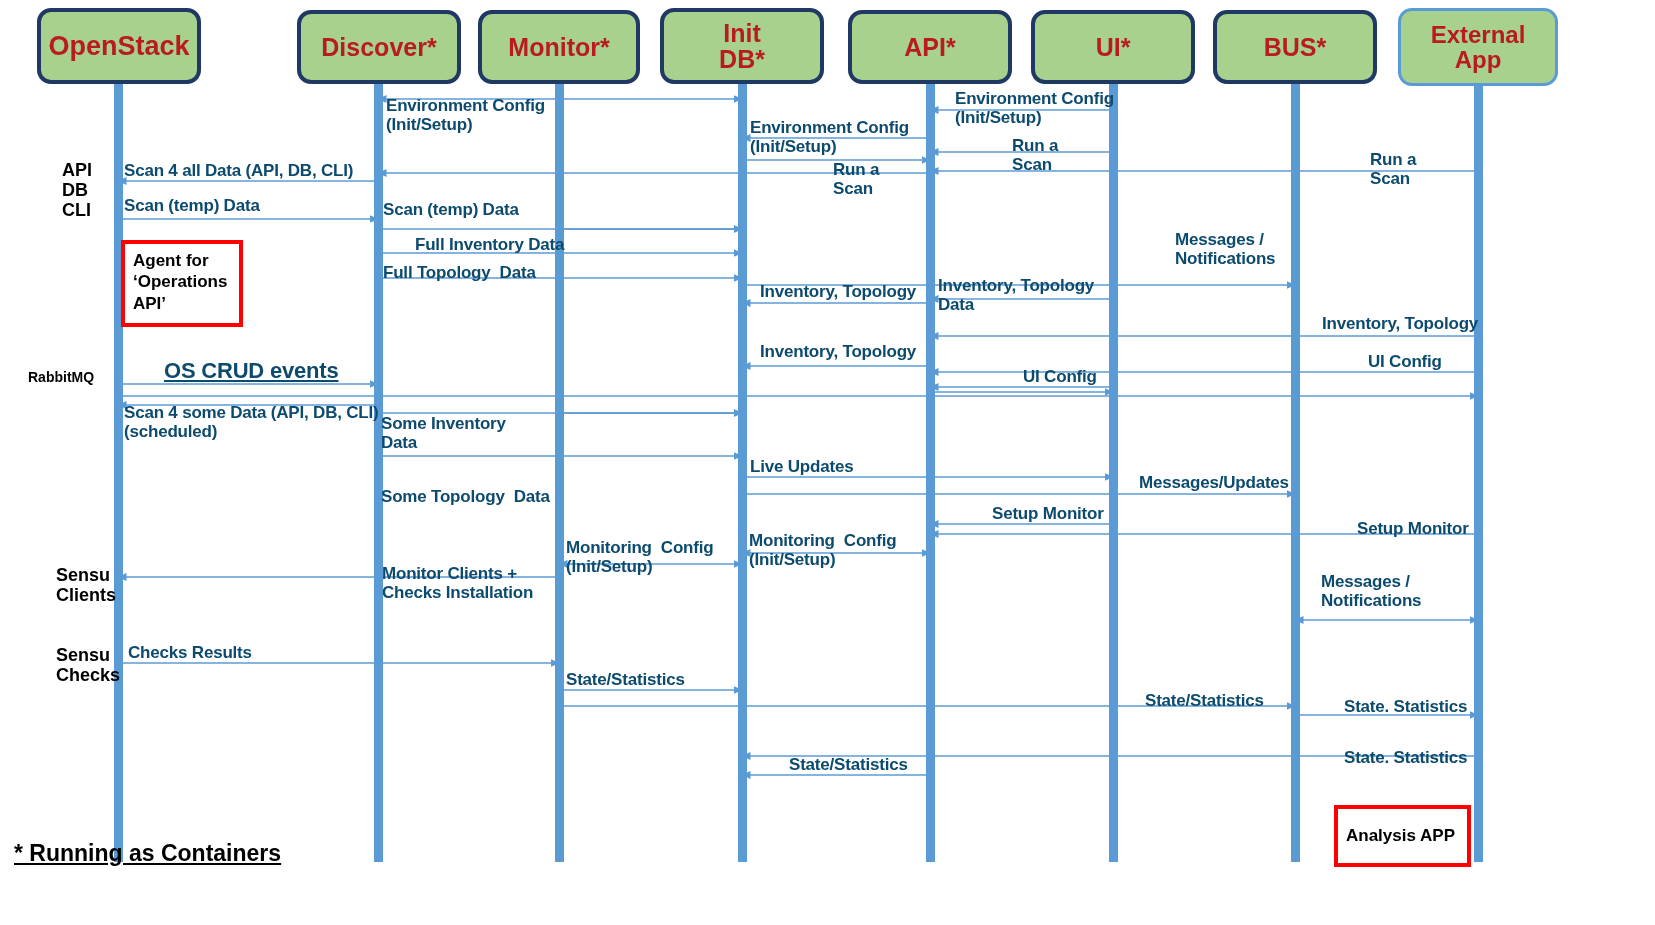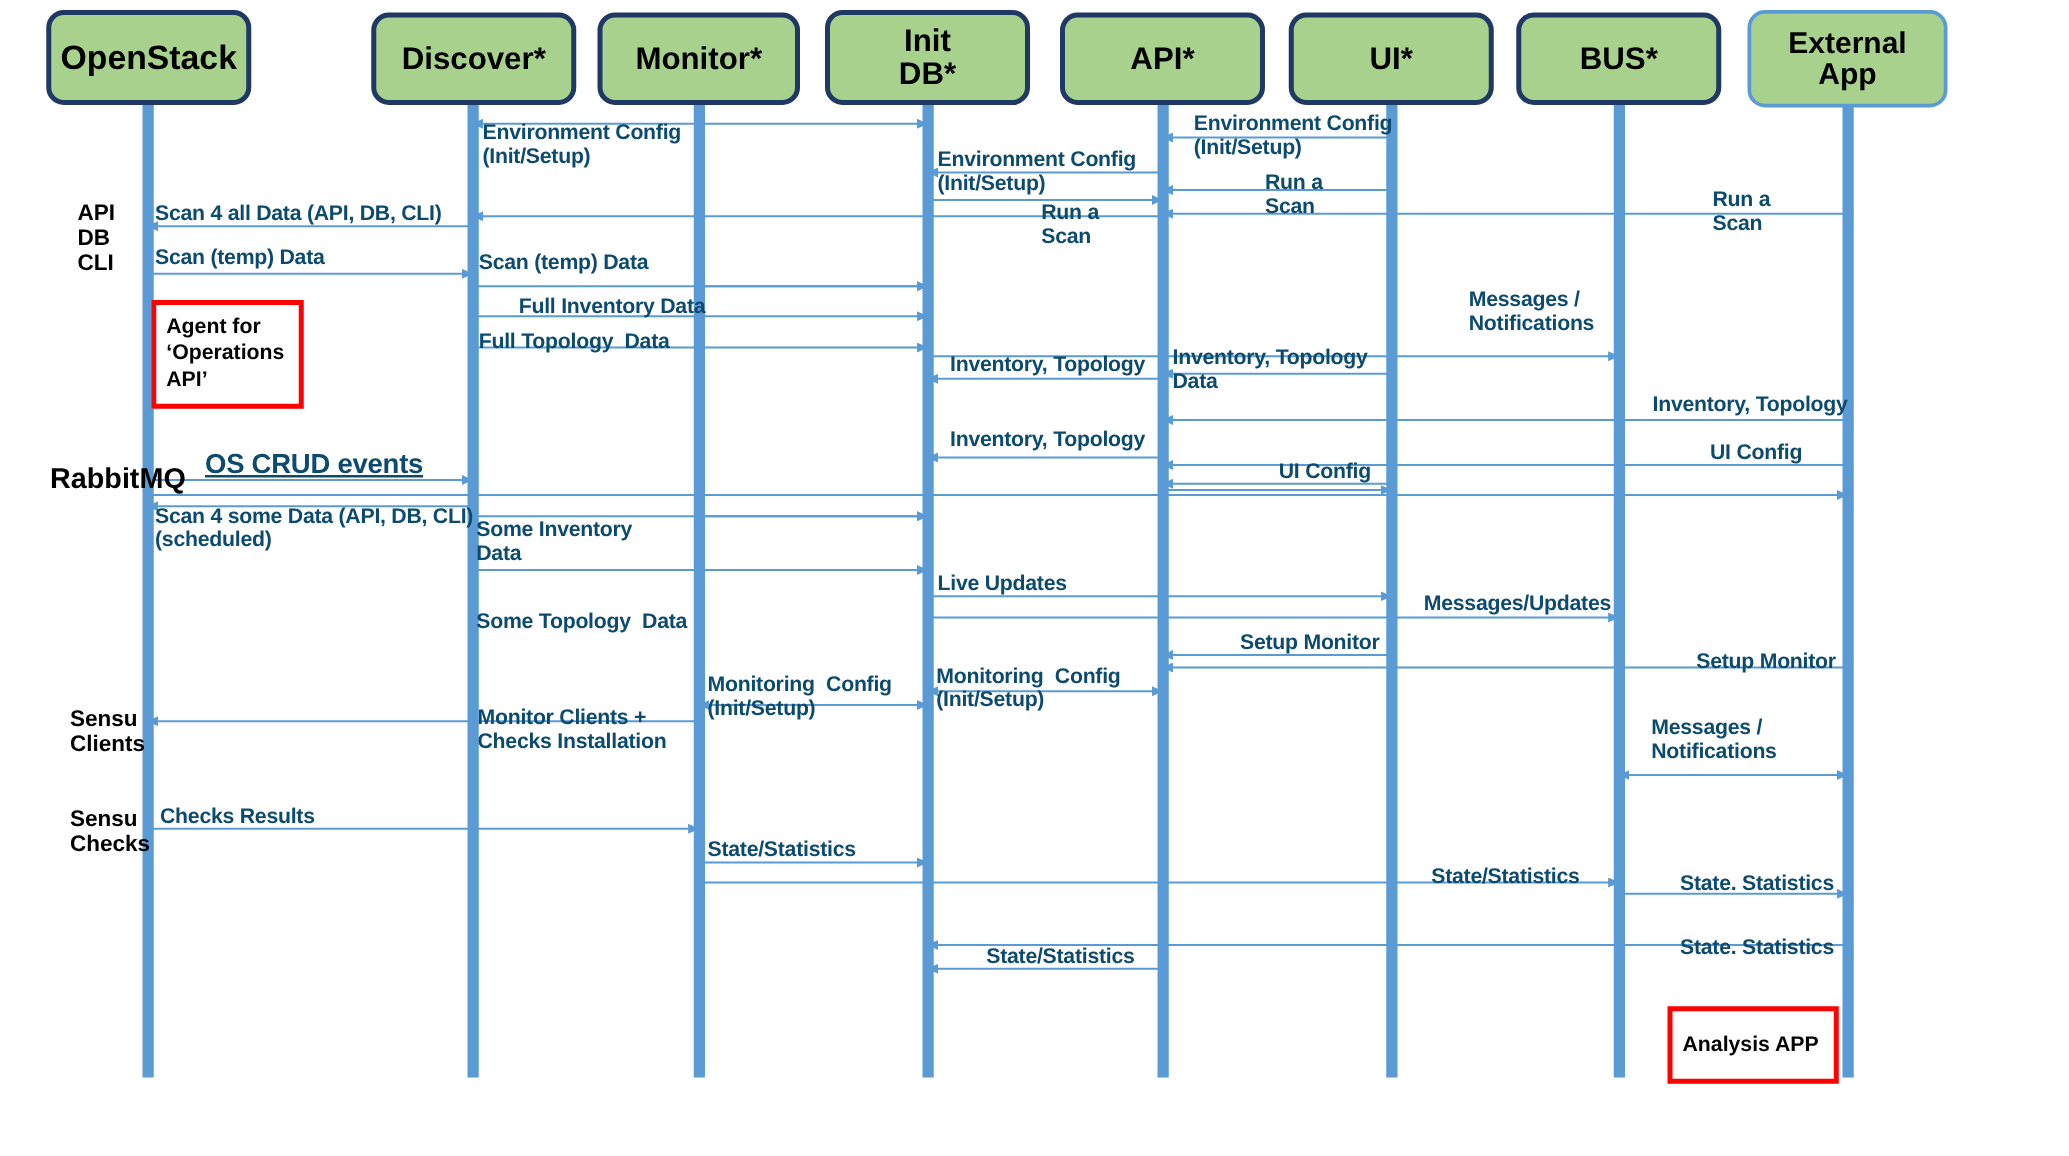--- a/index.html
+++ b/index.html
@@ -3,21 +3,21 @@
 <meta charset="utf-8">
 <style>
   html,body{margin:0;padding:0;background:#ffffff;}
   body{width:1655px;height:925px;position:relative;overflow:hidden;
        font-family:"Liberation Sans", sans-serif;}
   #stage{position:absolute;left:0;top:0;width:1655px;height:925px;}
 
   .lifeline-box{position:absolute;box-sizing:border-box;
     background:#A9D18E;border:4px solid #1F3864;border-radius:14px;
     display:flex;align-items:center;justify-content:center;text-align:center;
-    font-weight:bold;color:#000000;line-height:1.05;}
+    font-weight:bold;color:#b91c1c;line-height:1.05;}
   .lifeline-box.light{border:3px solid #5B9BD5;}
   .lifeline-box span{display:block;padding:0 4px;}
 
   .lifeline-bar{position:absolute;background:#5B9BD5;width:9px;}
 
   .msg-label{position:absolute;font-weight:bold;color:#0c4a6e;
     white-space:pre;line-height:1.12;letter-spacing:-0.2px;}
 
   .side-label{position:absolute;font-weight:bold;color:#000;
     white-space:pre;line-height:1.12;text-align:left;}
@@ -122,21 +122,21 @@
       <div class="lifeline-bar" style="left: 1474px; top: 84px; height: 778px; background: rgb(91, 155, 213);"></div>
       <div class="lifeline-box light" style="left: 1398px; top: 8px; width: 160px; height: 78px; font-size: 24px; background: rgb(169, 209, 142); border-color: rgb(91, 155, 213);">
         <span style="white-space: pre-line;">External
 App</span>
       </div>
     </div>
   <div id="labels">
       <div class="side-label" style="left: 62px; top: 160px; font-size: 18px;">API
 DB
 CLI</div>
-      <div class="side-label" style="left: 28px; top: 370px; font-size: 23px; margin-left: 12px;">RabbitMQ</div>
+      <div class="side-label" style="left: 28px; top: 370px; font-size: 14px;">RabbitMQ</div>
       <div class="side-label" style="left: 56px; top: 565px; font-size: 18px;">Sensu
 Clients</div>
       <div class="side-label" style="left: 56px; top: 645px; font-size: 18px;">Sensu
 Checks</div>
       <div class="msg-label" style="left: 386px; top: 96px; font-size: 17px;">Environment Config
 (Init/Setup)</div>
       <div class="msg-label" style="left: 955px; top: 89px; font-size: 17px;">Environment Config
 (Init/Setup)</div>
       <div class="msg-label" style="left: 750px; top: 118px; font-size: 17px;">Environment Config
 (Init/Setup)</div>
@@ -182,13 +182,14 @@
       <div class="msg-label" style="left: 566px; top: 670px; font-size: 17px;">State/Statistics</div>
       <div class="msg-label" style="left: 1145px; top: 691px; font-size: 17px;">State/Statistics</div>
       <div class="msg-label" style="left: 1344px; top: 697px; font-size: 17px;">State. Statistics</div>
       <div class="msg-label" style="left: 1344px; top: 748px; font-size: 17px;">State. Statistics</div>
       <div class="msg-label" style="left: 789px; top: 755px; font-size: 17px;">State/Statistics</div>
       <div class="callout" style="left: 121px; top: 240px; width: 122px; height: 87px; font-size: 17px; border-color: rgb(255, 0, 0); white-space: pre-line;"><span style="white-space: pre-line;">Agent for
 ‘Operations
  API’</span></div>
       <div class="callout center" style="left: 1334px; top: 805px; width: 137px; height: 62px; font-size: 17px; border-color: rgb(255, 0, 0); white-space: pre-line;"><span style="white-space: pre-line;">Analysis APP</span></div>
     </div>
+  <div class="footer-note" id="footer-note" style="left:14px;top:840px;font-size:23px;">* Running as Containers</div>
 </div>
 
 </body></html>

